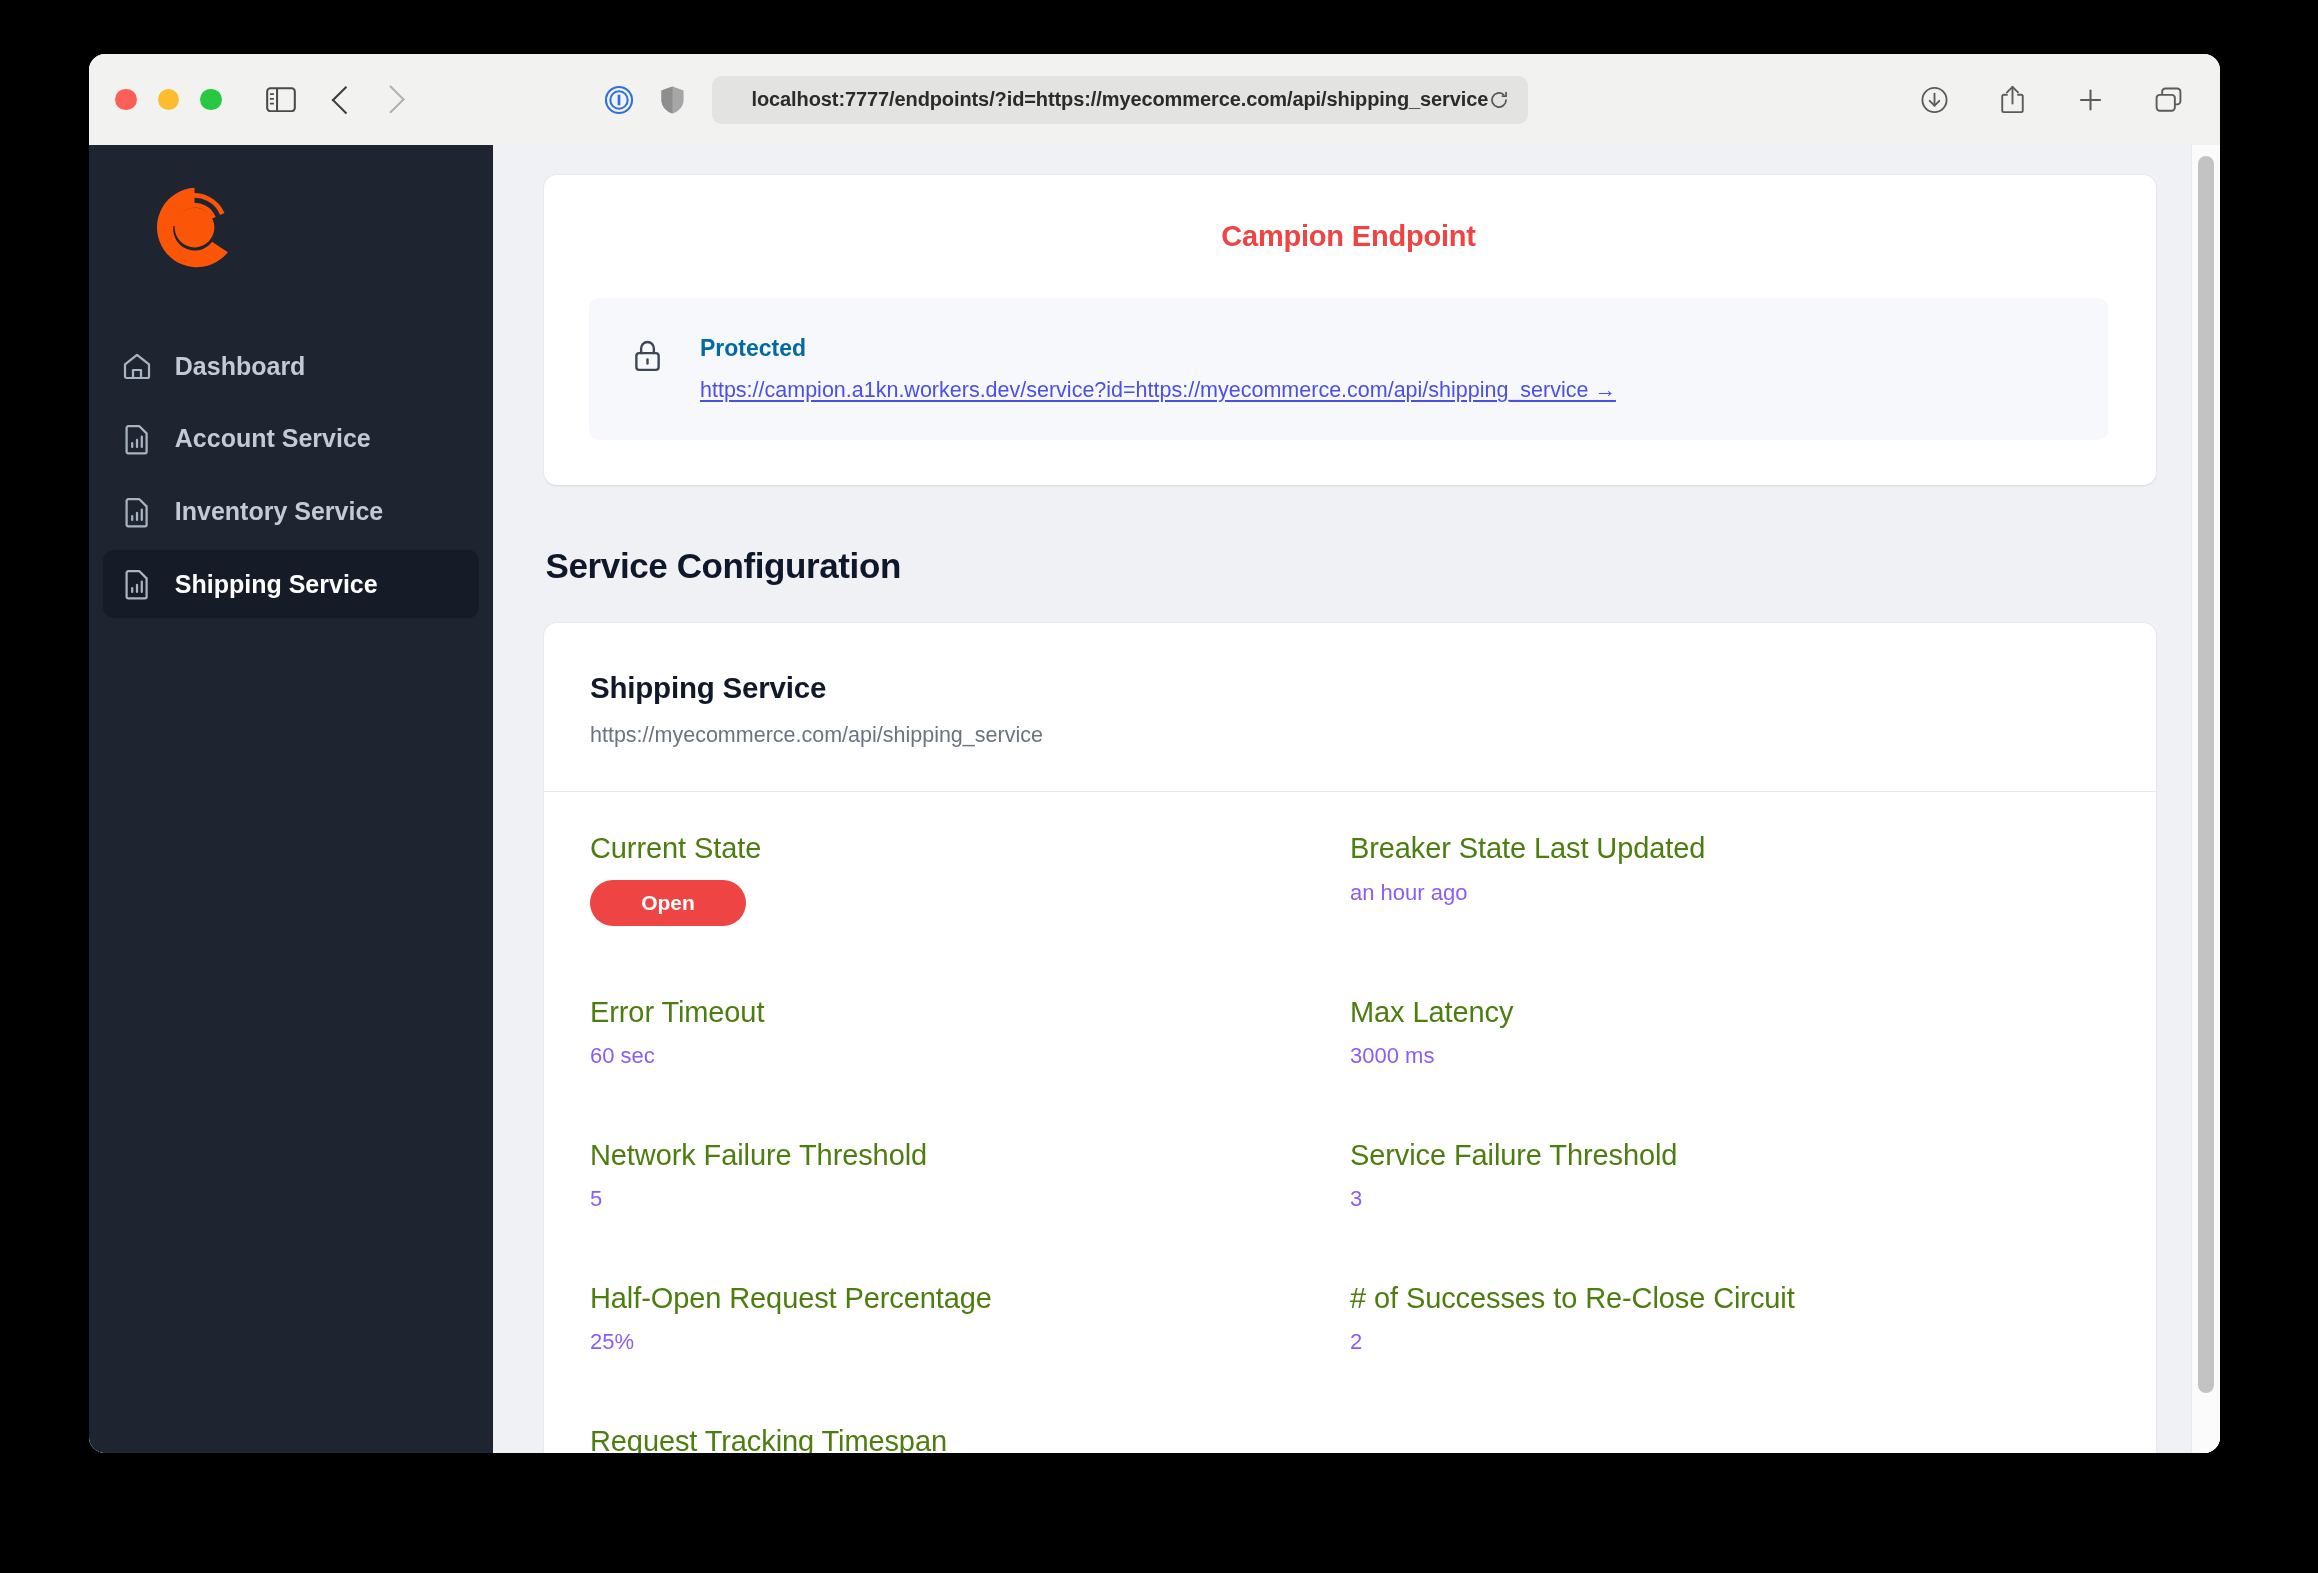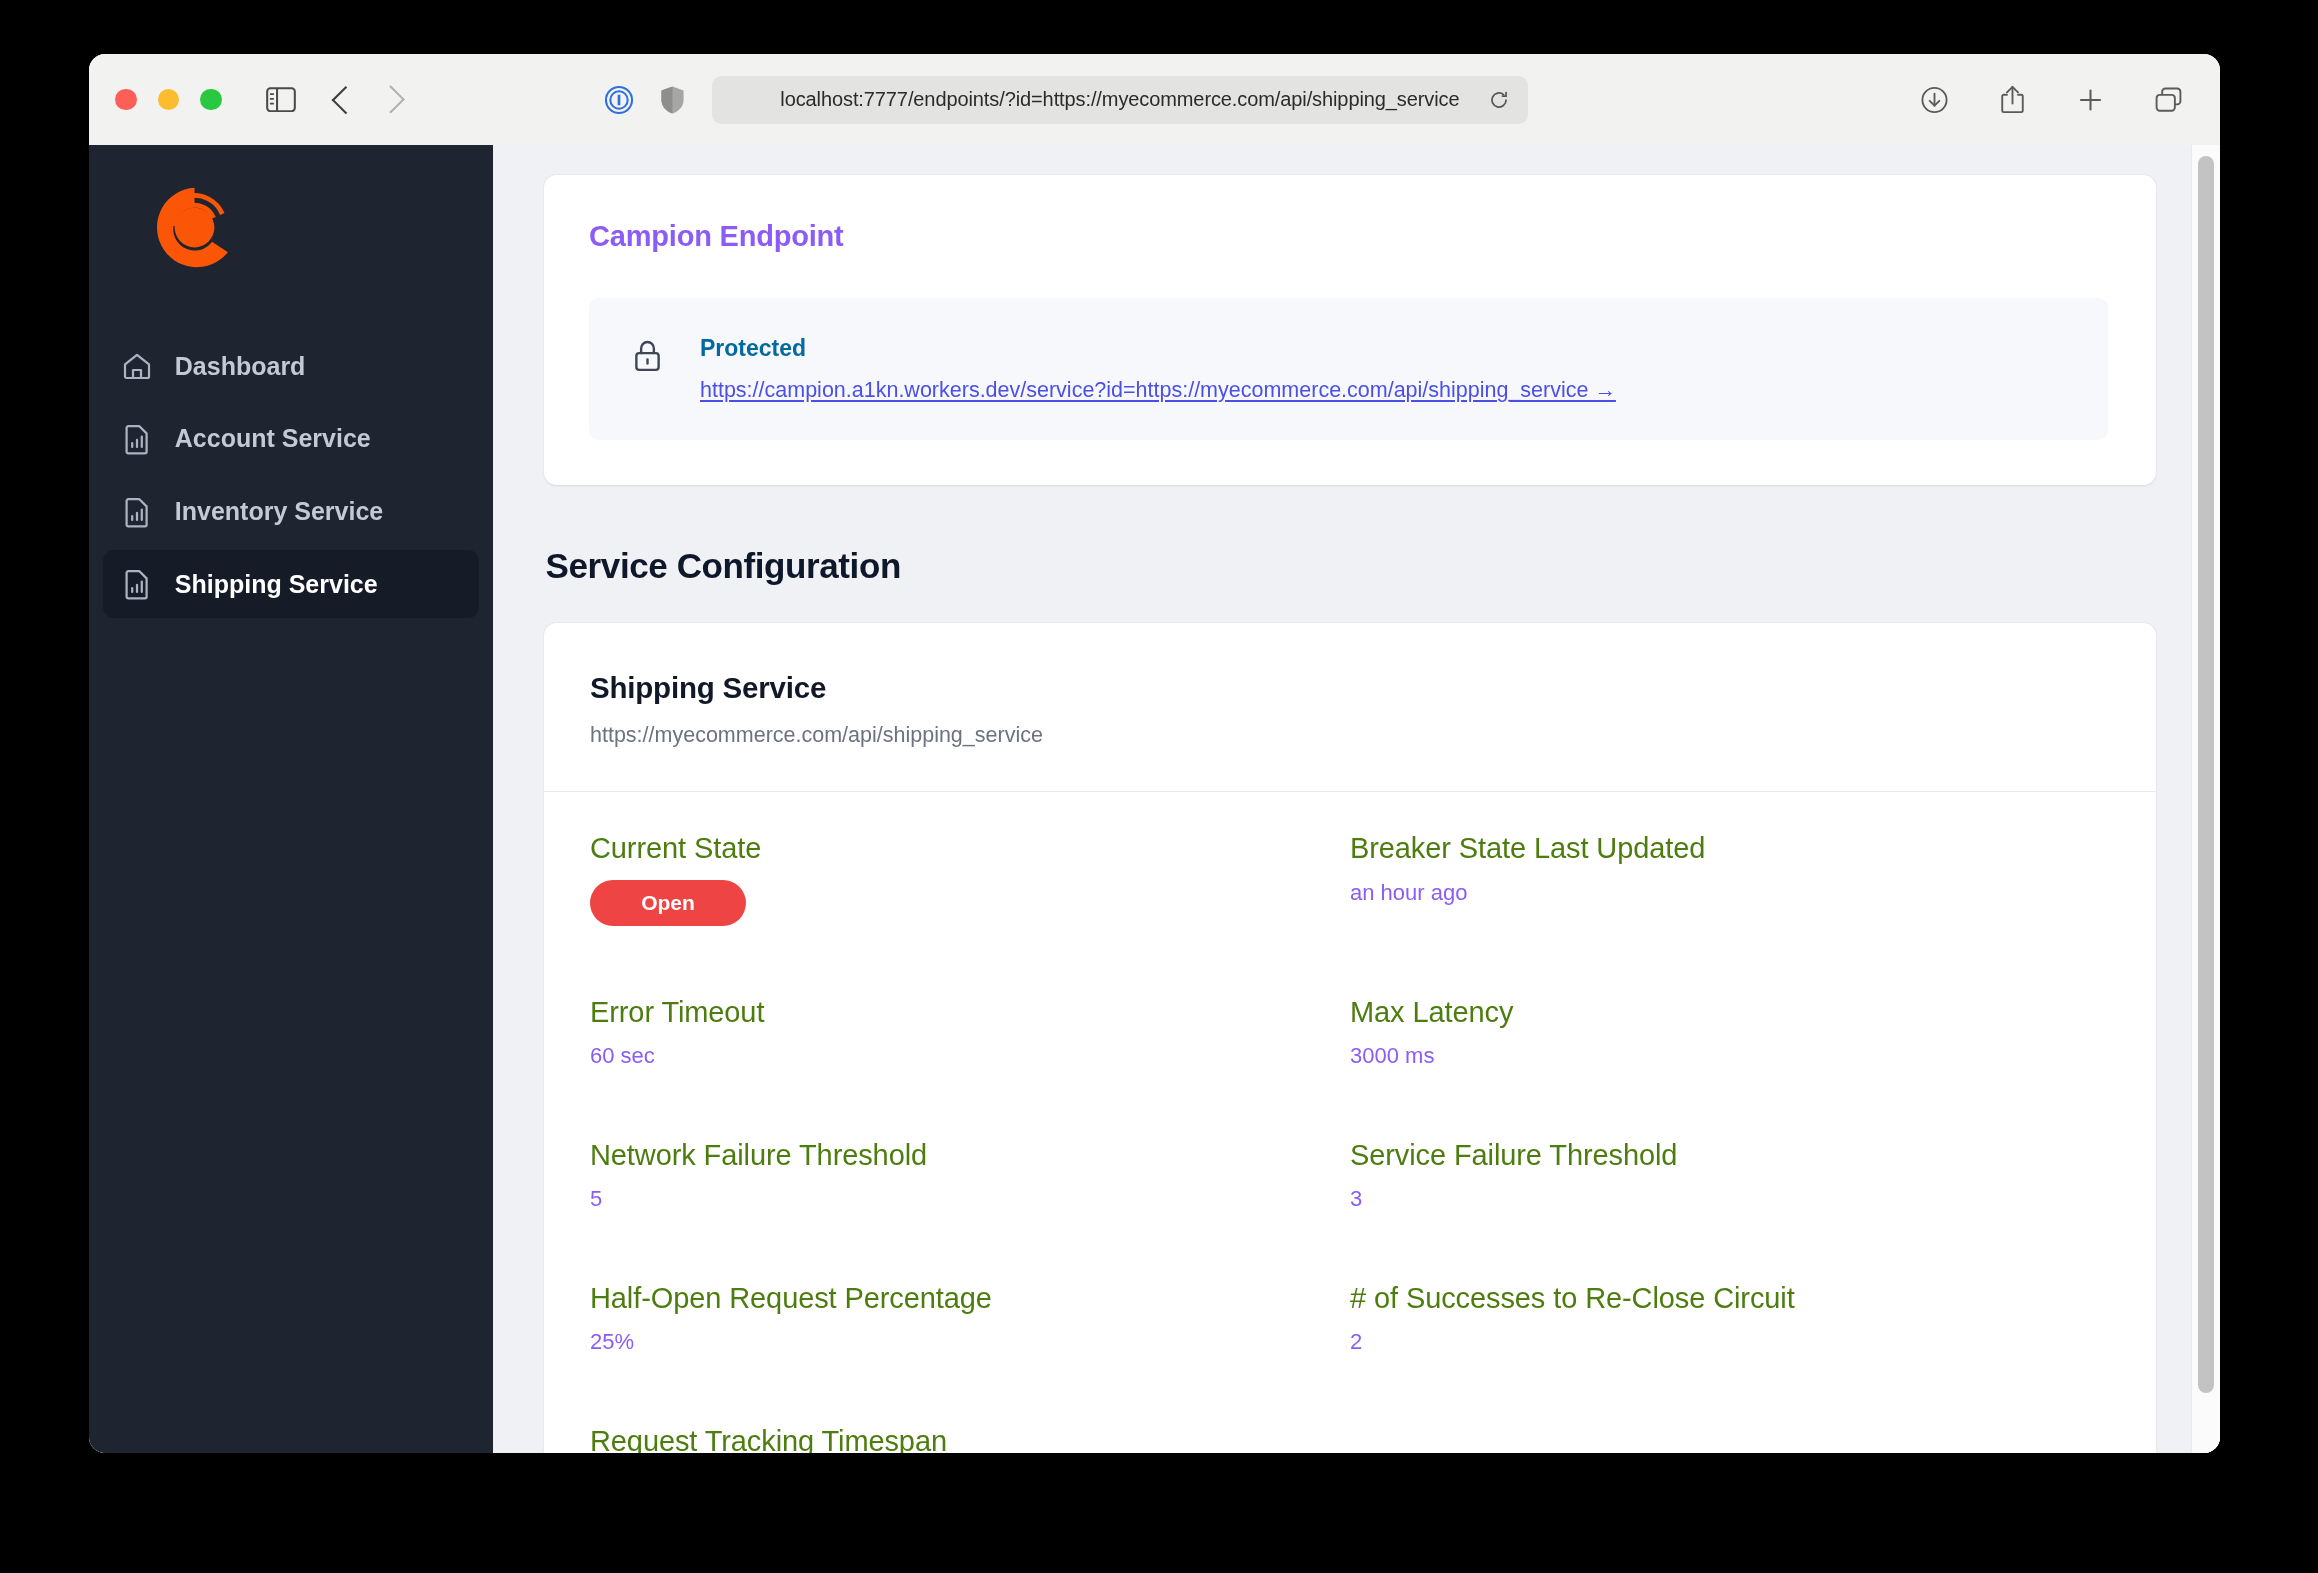--- a/index.html
+++ b/index.html
@@ -61,20 +61,21 @@
   .shield-icon{ margin-left:11px; }
 
   
   .urlbar{
     margin-left:17.5px;
     width:816px; height:48px;
     background:#e3e3e1;
     border-radius:9.6px;
     display:flex; align-items:center; justify-content:center;
     position:relative;
+    font-weight:bold;
   }
   .url-text{
     font-size:20px; color:#2b2b2b; letter-spacing:-0.1px;
     white-space:nowrap;
   }
   .reload{
     position:absolute; right:17.5px; top:50%;
     transform:translateY(-50%);
     width:22px; height:22px; color:#555;
   }
@@ -128,22 +129,22 @@
 
   .card{
     background:#ffffff;
     border-radius:12.7px;
     box-shadow:0 0.8px 2.4px rgba(16,24,40,.08), 0 0.8px 1.6px rgba(16,24,40,.04);
   }
 
   
   .endpoint-card{ padding:45px 48px 45px 45px; }
   .endpoint-title{
-    font-size:29px; font-weight:700; color:#8b5cf6;
-    letter-spacing:-0.2px; margin-bottom:45px;
+    font-size:29px; font-weight:700; color:#ef4444;
+    letter-spacing:-0.2px; margin-bottom:45px;text-align:center;
   }
   .protected-box{
     background:#f7f8fb;
     border-radius:9.6px;
     padding:37px 41px;
     display:flex; align-items:flex-start; gap:35px;
   }
   .lock-ico{ width:35px; height:35px; color:#3f4656; margin-top:3.2px; flex:0 0 35px; }
   .protected-label{
     font-size:23px; font-weight:700; color:#0369a1; margin-bottom:16px;

